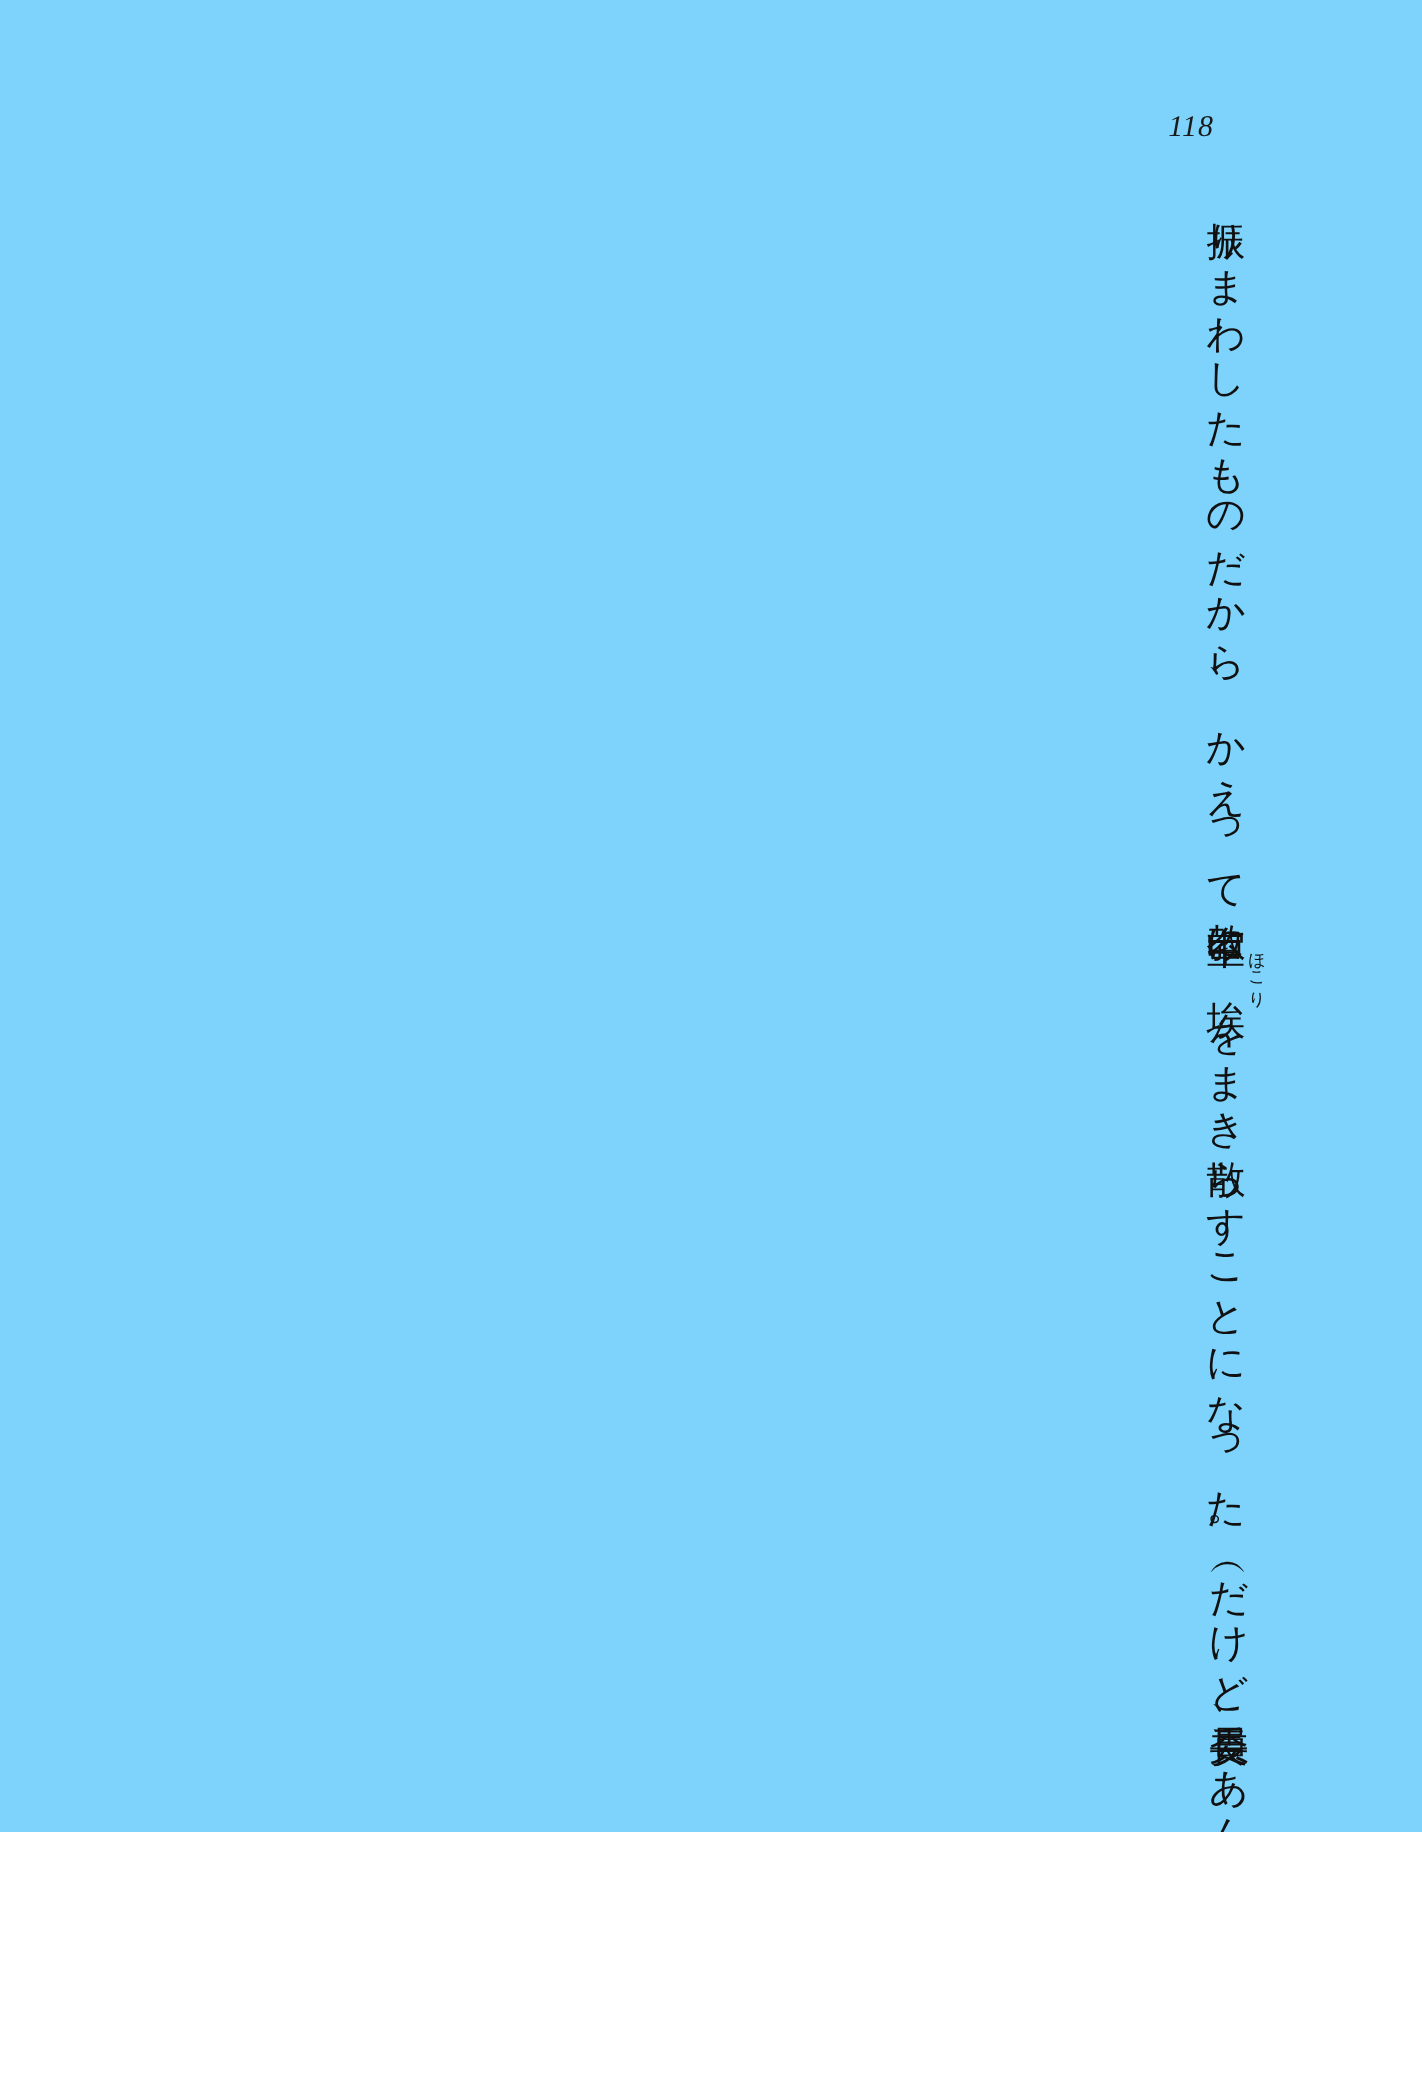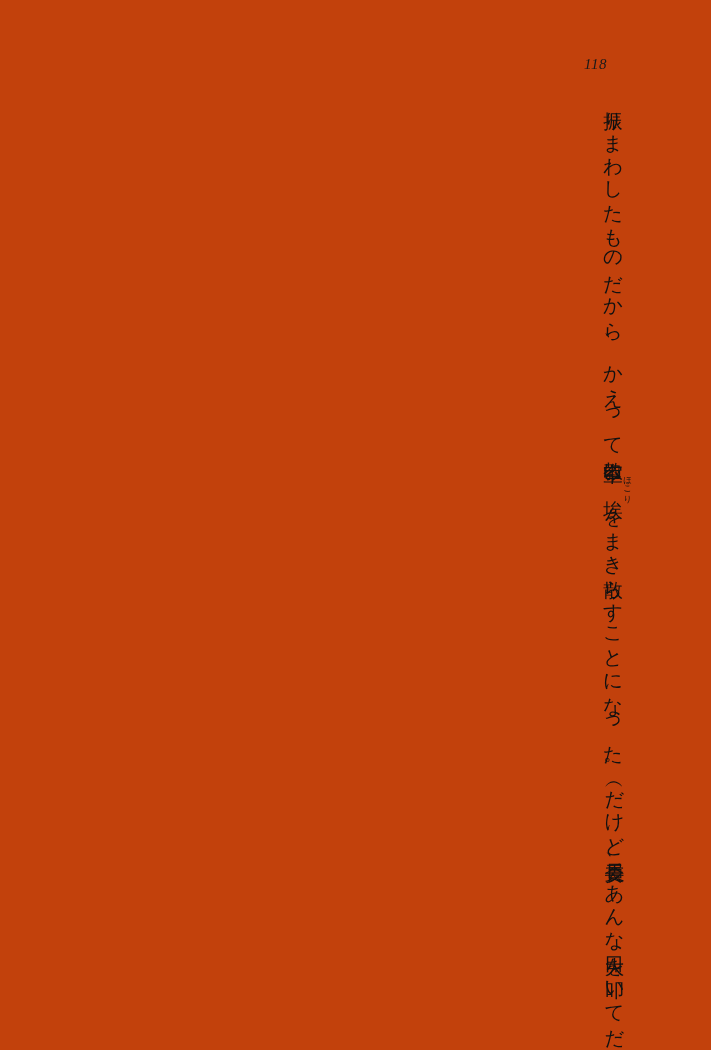--- a/index.html
+++ b/index.html
@@ -3,22 +3,22 @@
 <meta charset="utf-8">
 <style>
   html, body {
     margin: 0;
     padding: 0;
     background: #ffffff;
   }
   .page {
     position: relative;
     width: 711px;
-    height: 1050px;
-    background: #c2410c;
+    height: 916px;
+    background: #7dd3fc;
     overflow: hidden;
     font-family: "DejaVu Serif", "Liberation Serif", serif;
     color: #111111;
   }
   .page-number {
     position: absolute;
     top: 56px;
     right: 104px;
     font-size: 15px;
     font-family: "Liberation Serif", serif;

